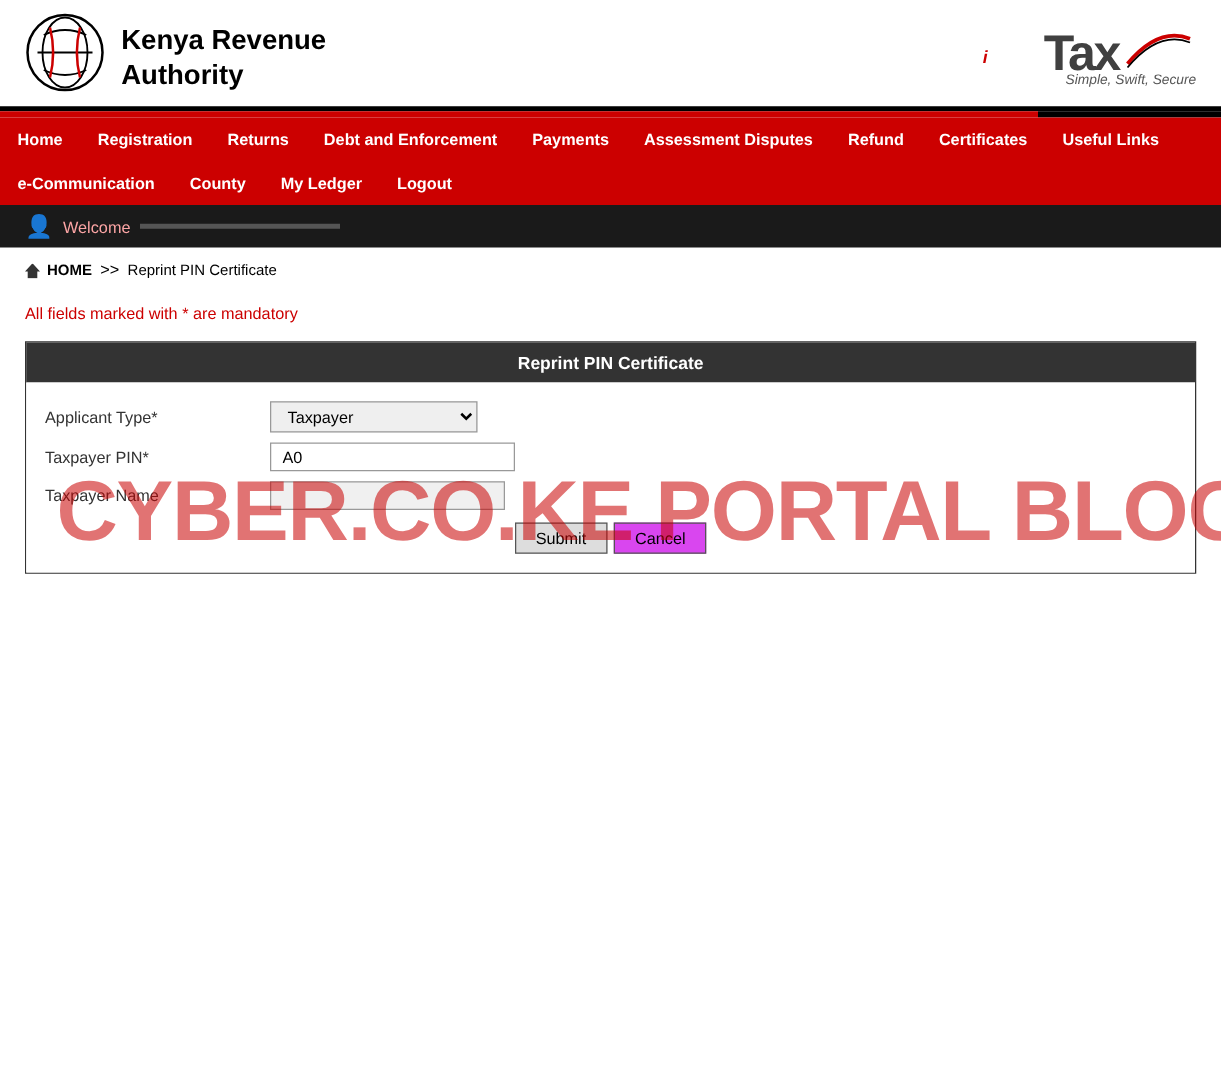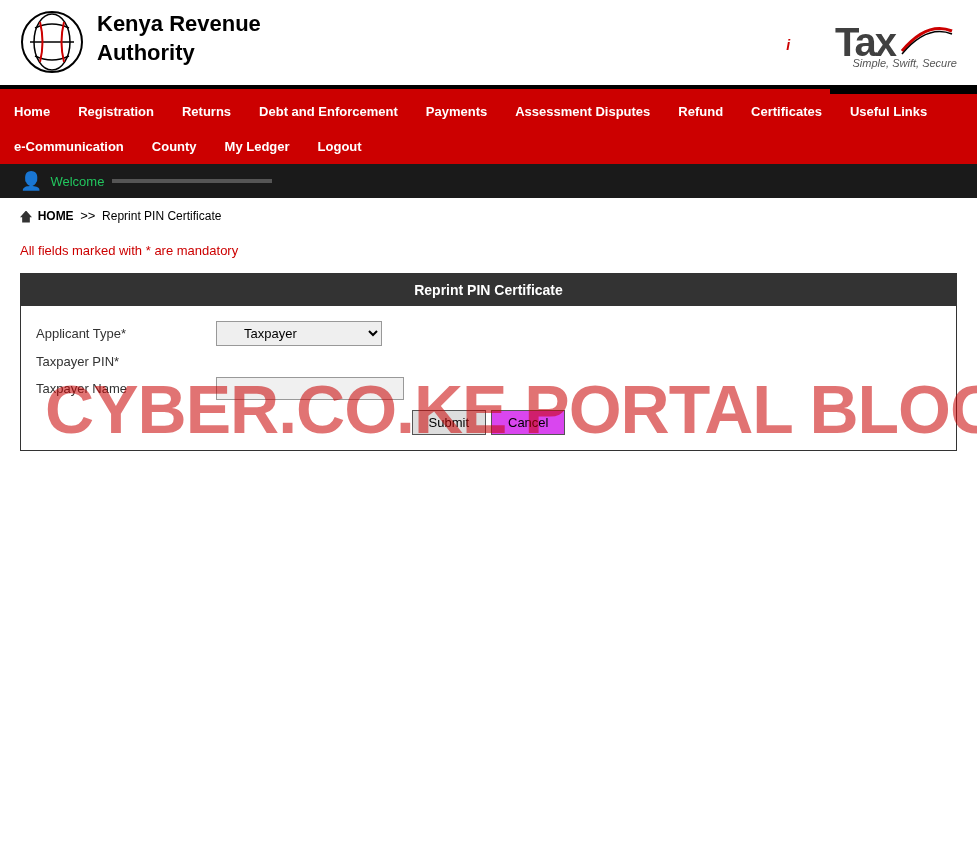--- a/index.html
+++ b/index.html
@@ -1,47 +1,47 @@
 <!DOCTYPE html>
 <html><head>
   <meta charset="utf-8">
   <style>
     * { margin: 0; padding: 0; box-sizing: border-box; }
     body { font-family: Arial, sans-serif; font-size: 13px; background: #fff; width: 977px; }
 
     
     .header { display: flex; align-items: center; justify-content: space-between; padding: 10px 20px; background: #fff; border-bottom: 4px solid #000; }
-    .header-left { display: flex; align-items: flex-start; gap: 12px; }
+    .header-left { display: flex; align-items: flex-end; gap: 12px; }
 
     
     .nav-bar { background: #cc0000; display: flex; flex-wrap: wrap; }
     .nav-bar a { color: #fff; text-decoration: none; padding: 10px 14px; display: block; font-size: 13px; font-weight: bold; white-space: nowrap; }
     .nav-row { display: flex; flex-wrap: nowrap; width: 100%; }
 
     
     .welcome-bar { background: #1a1a1a; display: flex; align-items: center; padding: 6px 20px; gap: 8px; }
-    .welcome-text { color: #22c55e; font-size: 13px; }
+    .welcome-text { color: #fca5a5; font-size: 13px; }
     .welcome-name { color: #fff; font-size: 13px; background: #555; padding: 2px 60px; }
 
     
     .breadcrumb { padding: 10px 20px; font-size: 13px; }
     .breadcrumb a { color: #000; text-decoration: none; font-weight: bold; }
     .breadcrumb span { color: #000; }
 
     
     .main-content { padding: 10px 20px; }
     .mandatory-note { color: #cc0000; font-size: 13px; margin-bottom: 15px; }
 
     
     .form-panel { border: 1px solid #333; }
     .form-panel-header { background: #333; color: #fff; text-align: center; padding: 8px; font-size: 14px; font-weight: bold; }
     .form-body { padding: 15px; background: #fff; }
     .form-row { display: flex; align-items: center; margin-bottom: 8px; }
     .form-label { width: 180px; font-size: 13px; color: #333; }
-    .form-input { border: 1px solid #999; padding: 3px 23px; font-size: 13px; min-width: 160px; }
+    .form-input { border: 1px solid #999; padding: 3px 9px; font-size: 13px; min-width: 160px; }
     select.form-input { min-width: 166px; }
     .form-input-readonly { border: 1px solid #999; padding: 3px 5px; font-size: 13px; min-width: 160px; background: #f0f0f0; }
 
     
     .btn-row { display: flex; gap: 5px; justify-content: center; margin-top: 10px; }
     .btn { padding: 4px 16px; font-size: 13px; font-weight: normal; cursor: pointer; border: 1px solid #555; background: #ddd; }
     .btn-submit { background: #ddd; }
     .btn-cancel { background: #d946ef; }
   </style>
 </head>
@@ -126,20 +126,21 @@
         <div class="form-label">Applicant Type*</div>
         <select class="form-input">
           <option>Taxpayer</option>
           <option>Tax Agent</option>
           <option>Administrator</option>
         </select>
       </div>
 
       <div class="form-row">
         <div class="form-label">Taxpayer PIN*</div>
+        <input type="text" class="form-input" value="A0" style="">
       </div>
 
       <div class="form-row">
         <div class="form-label">Taxpayer Name</div>
         <input type="text" class="form-input-readonly" readonly="" value="" style="">
       </div>
 
       <div class="btn-row">
         <button class="btn btn-submit">Submit</button>
         <button class="btn btn-cancel">Cancel</button>

